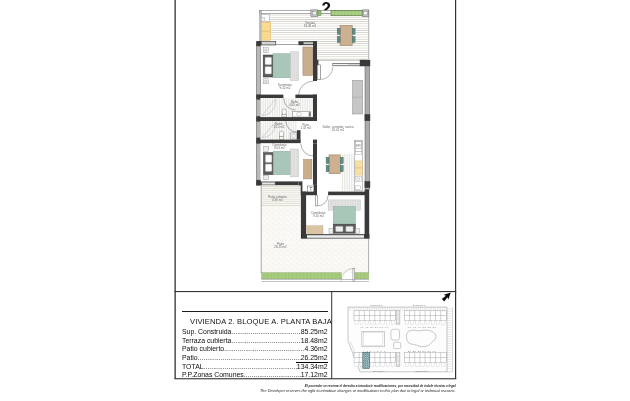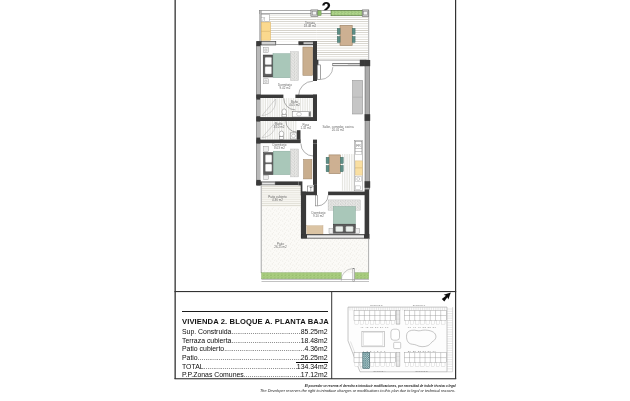--- a/index.html
+++ b/index.html
@@ -2,21 +2,21 @@
 <html><head>
 <meta charset="utf-8">
 <style>
   html,body{margin:0;padding:0;background:#fff;}
   #page{position:relative;width:630px;height:401px;background:#fff;overflow:hidden;will-change:transform;
         font-family:"Liberation Sans", sans-serif;}
   svg{position:absolute;left:0;top:0;}
   .tbl{position:absolute;left:182px;top:328px;width:145.5px;font-size:6.9px;color:#0d0d0d;}
   .row{display:flex;align-items:baseline;height:8.65px;line-height:8.65px;white-space:nowrap;}
   .dots{flex:1;overflow:hidden;letter-spacing:0;color:#222;}
-  .hdr{position:absolute;left:182px;top:316.5px;width:146px;font-size:7.6px;font-weight:bold;
+  .hdr{position:absolute;left:190px;top:316.5px;width:146px;font-size:7.6px;font-weight:normal;
        letter-spacing:0.12px;color:#111;white-space:nowrap;}
   .bar{position:absolute;left:182px;top:310.6px;width:145.5px;height:1.9px;background:#1c1c1c;}
 </style>
 </head>
 <body>
 <div id="page">
 <svg width="630" height="401" viewBox="0 0 630 401">
 <defs>
 
   <pattern id="deck" width="4" height="2.2" patternUnits="userSpaceOnUse">

